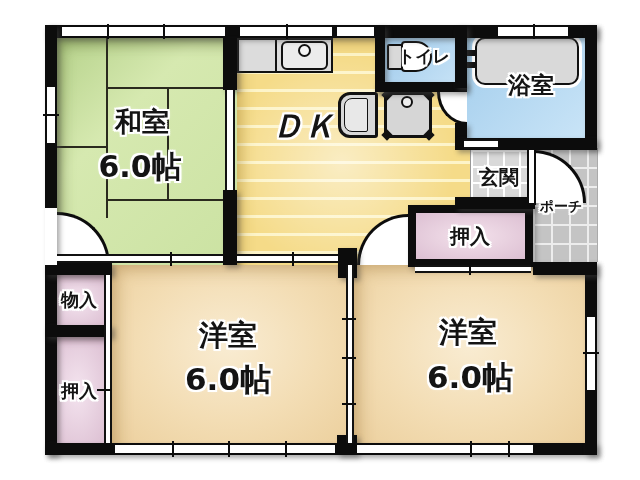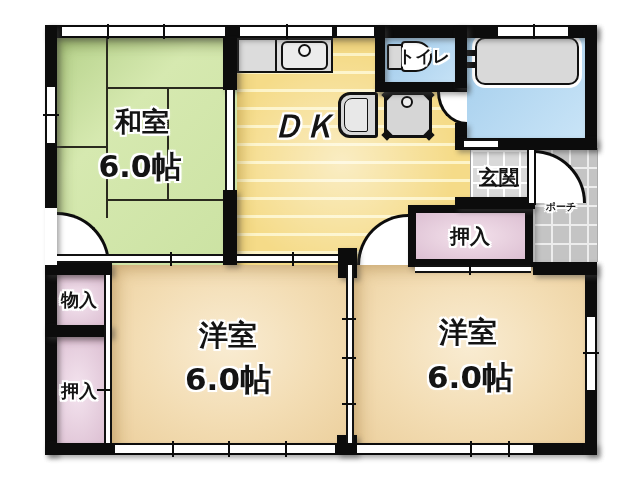--- a/index.html
+++ b/index.html
@@ -170,22 +170,23 @@
               box-shadow:0 0 0 3px #fff;"></div>
   <div class="fix" style="left:467px;top:50px;width:10px;height:6px;background:#111;z-index:21;"></div>
   <div class="fix" style="left:467px;top:62px;width:10px;height:6px;background:#111;z-index:21;"></div>
 
   <div class="lbl" style="left:142px;top:122px;font-size:27px;">和室</div>
   <div class="lbl" style="left:140px;top:167px;font-size:30px;">6.0帖</div>
 
   <div class="lbl" style="left:304px;top:127px;font-size:32px;font-style:italic;">ＤＫ</div>
 
   <div class="lbl" style="left:424px;top:56px;font-size:17px;">トイレ</div>
-  <div class="lbl" style="left:499px;top:177px;font-size:20px;text-decoration:underline;">玄関</div>
-  <div class="lbl" style="left:561px;top:207px;font-size:10px;">ポーチ</div>
+  <div class="lbl" style="left:531px;top:85px;font-size:23px;">浴室</div>
+  <div class="lbl" style="left:499px;top:177px;font-size:20px;">玄関</div>
+  <div class="lbl" style="left:561px;top:207px;font-size:14px;">ポーチ</div>
 
   <div class="lbl" style="left:470px;top:236px;font-size:20px;">押入</div>
   <div class="lbl" style="left:79px;top:300px;font-size:18px;text-align:center;">物入</div>
   <div class="lbl" style="left:79px;top:391px;font-size:18px;">押入</div>
 
   <div class="lbl" style="left:228px;top:336px;font-size:29px;">洋室</div>
   <div class="lbl" style="left:228px;top:380px;font-size:31px;">6.0帖</div>
 
   <div class="lbl" style="left:468px;top:333px;font-size:29px;">洋室</div>
   <div class="lbl" style="left:470px;top:378px;font-size:31px;">6.0帖</div>

